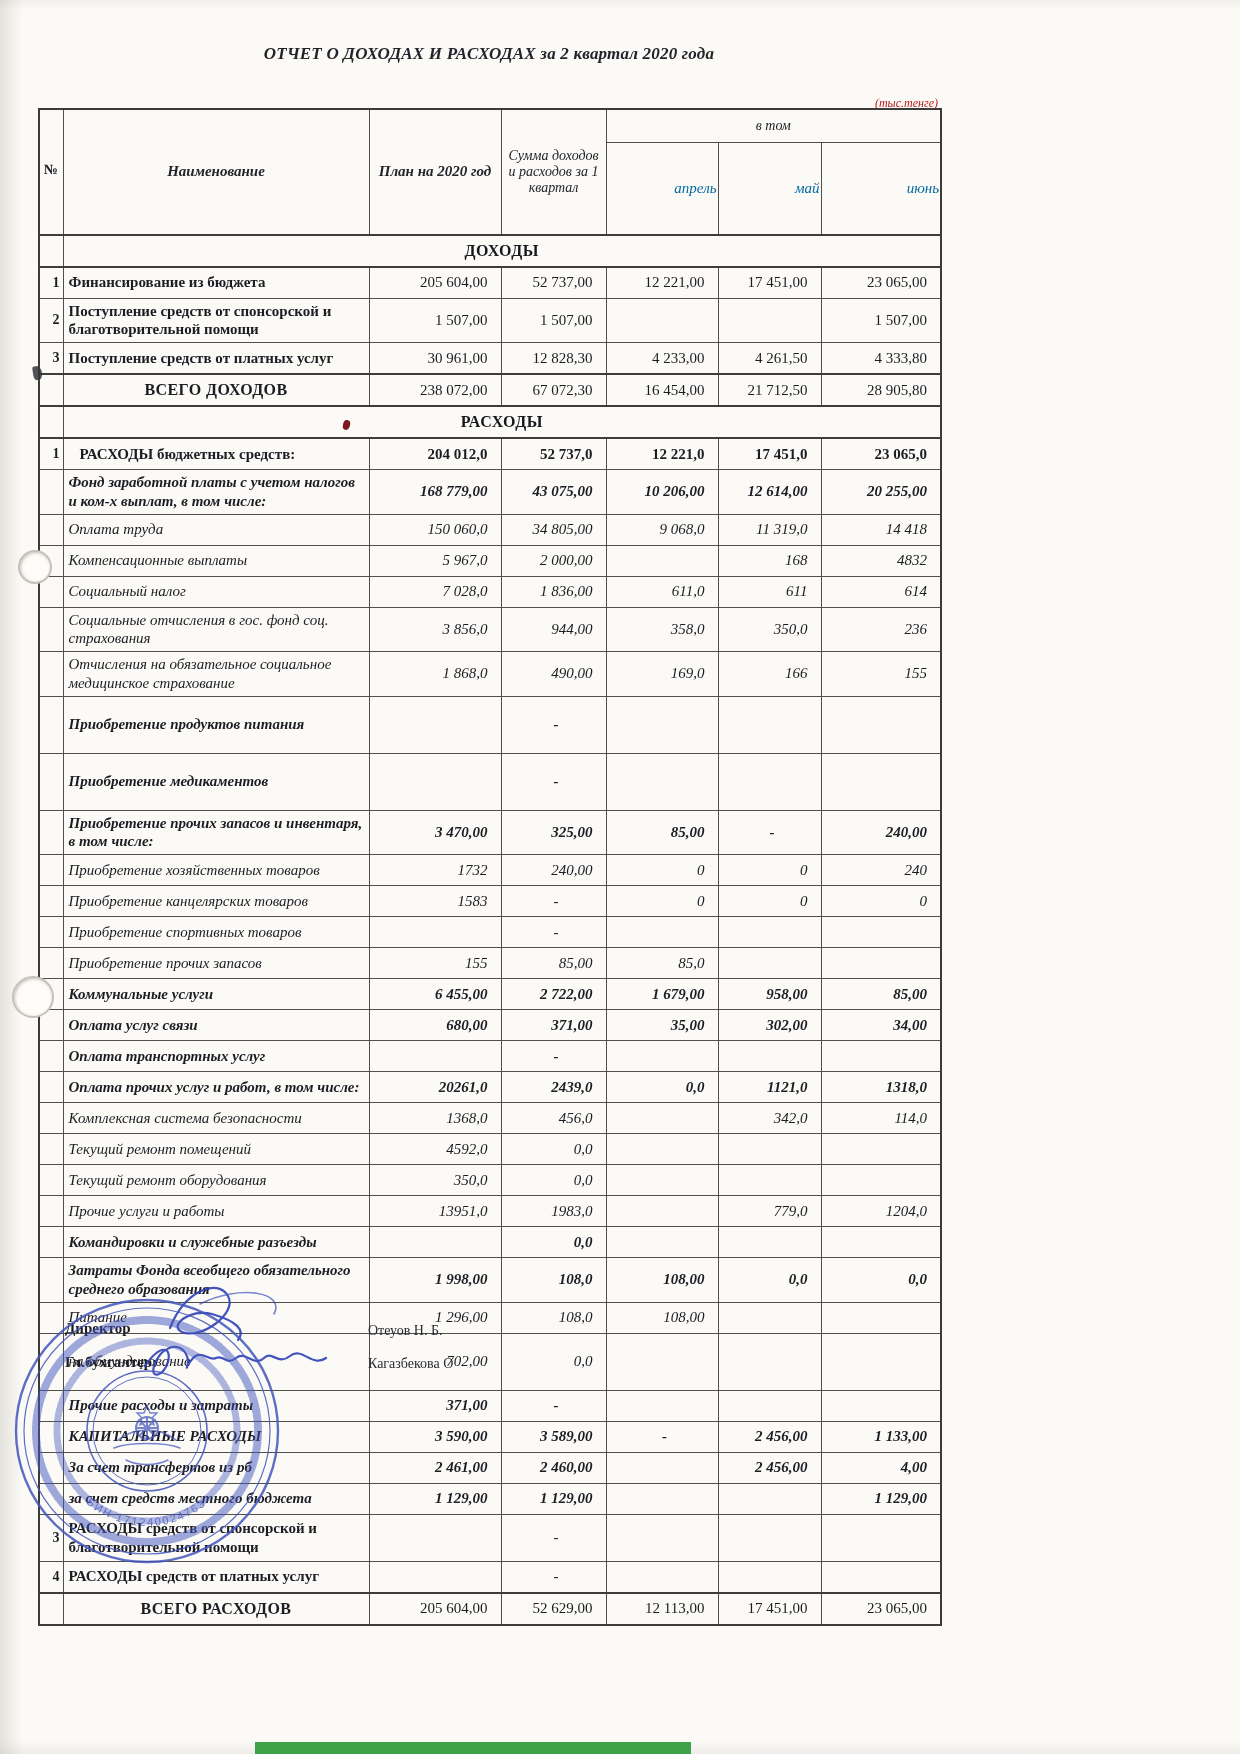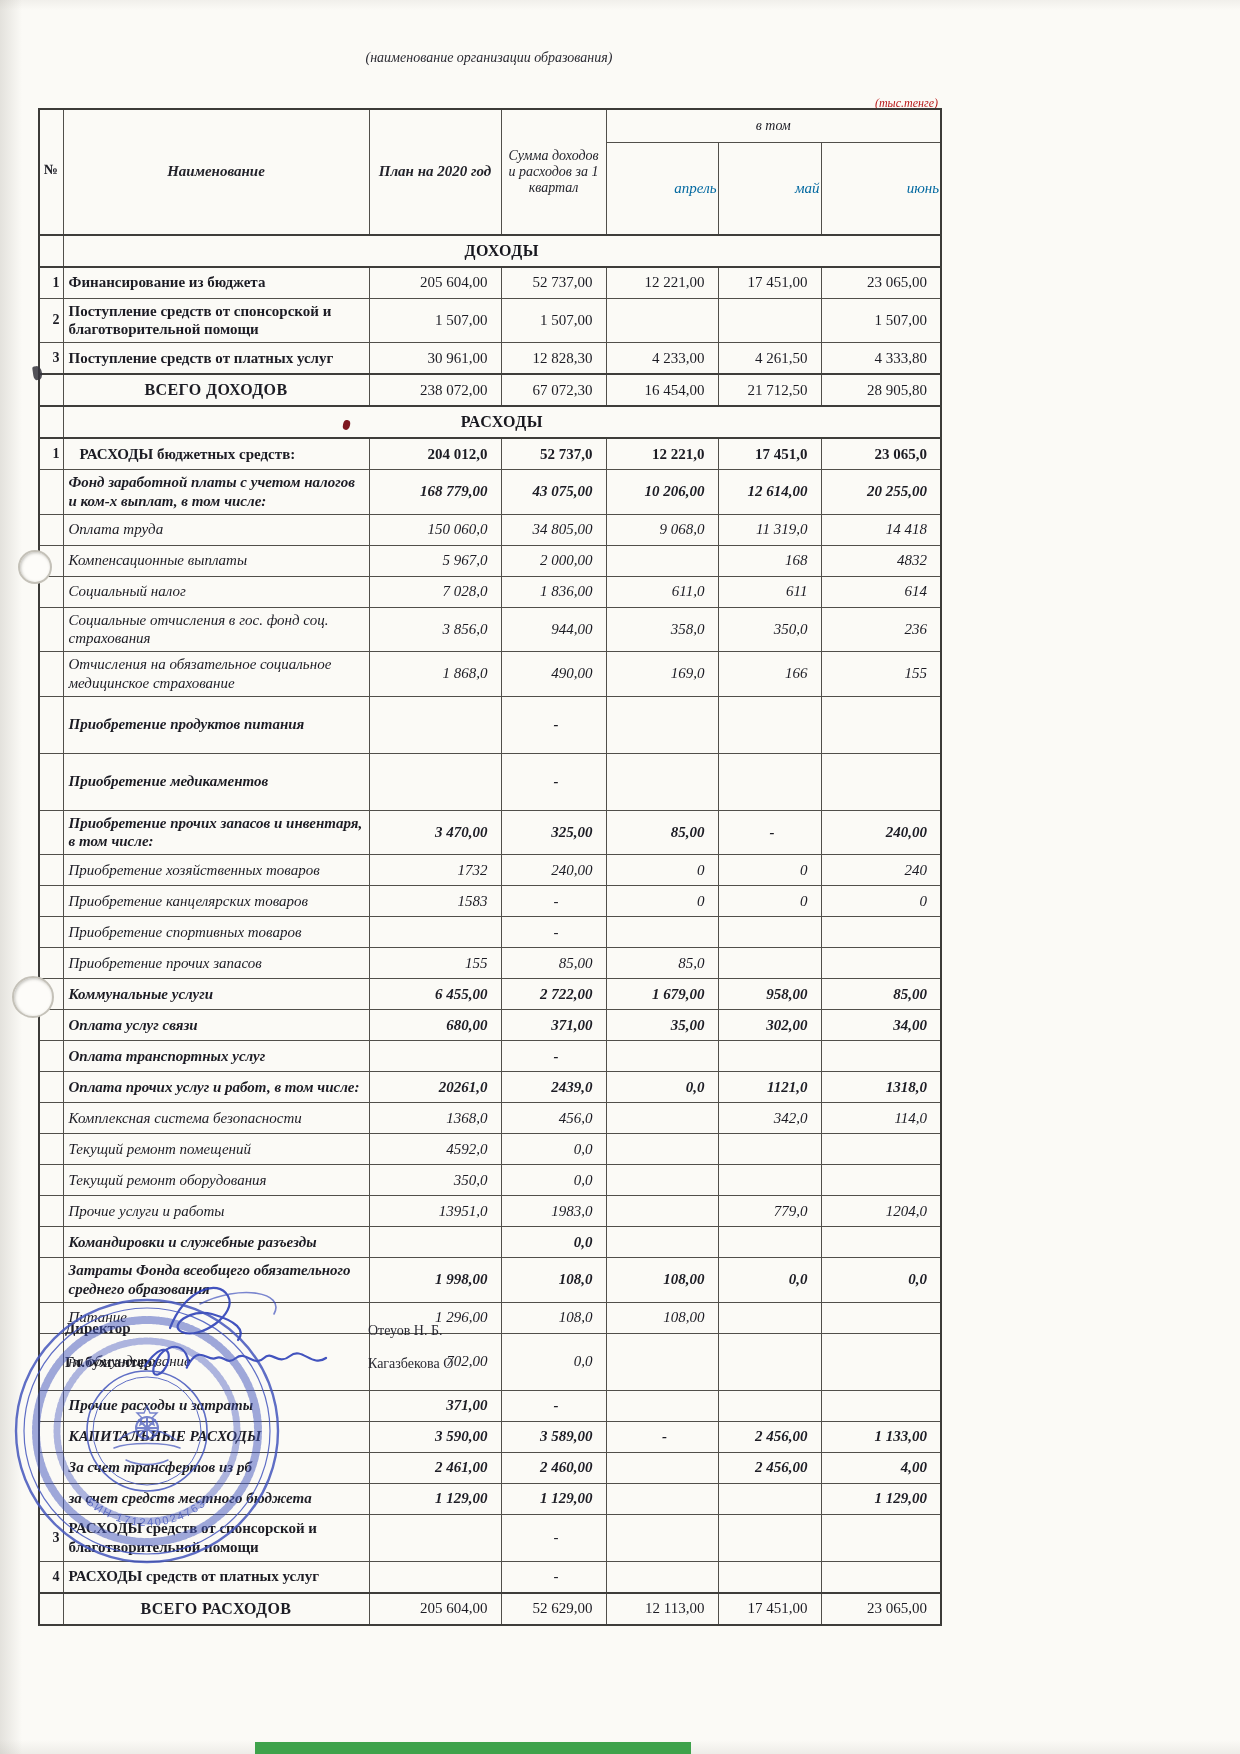--- a/index.html
+++ b/index.html
@@ -61,21 +61,21 @@
   .red-dot{position:absolute;left:343px;top:420px;width:7px;height:10px;background:#7e1820;border-radius:50% 45% 55% 50%;transform:rotate(12deg);}
   .smudge{position:absolute;left:33px;top:366px;width:9px;height:14px;background:#35343c;border-radius:2px 60% 50% 40%;transform:rotate(-8deg);opacity:.85;}
   .green-strip{position:absolute;left:255px;top:1742px;width:436px;height:12px;background:#3ea24b;}
 </style>
 </head>
 <body>
 
 <div class="scan-edge"></div>
 
 <div class="titles">
-  <div class="t3">(наименование организации образования)</div>
+  <div class="t1">ОТЧЕТ О ДОХОДАХ И РАСХОДАХ за 2 квартал 2020 года</div>
   <div class="unit-note">(тыс.тенге)</div>
 </div>
 
 <table class="doc-table">
   <colgroup>
     <col style="width:24px">
       <col style="width:306px">
       <col style="width:132px">
     <col style="width:105px">
       <col style="width:112px">

